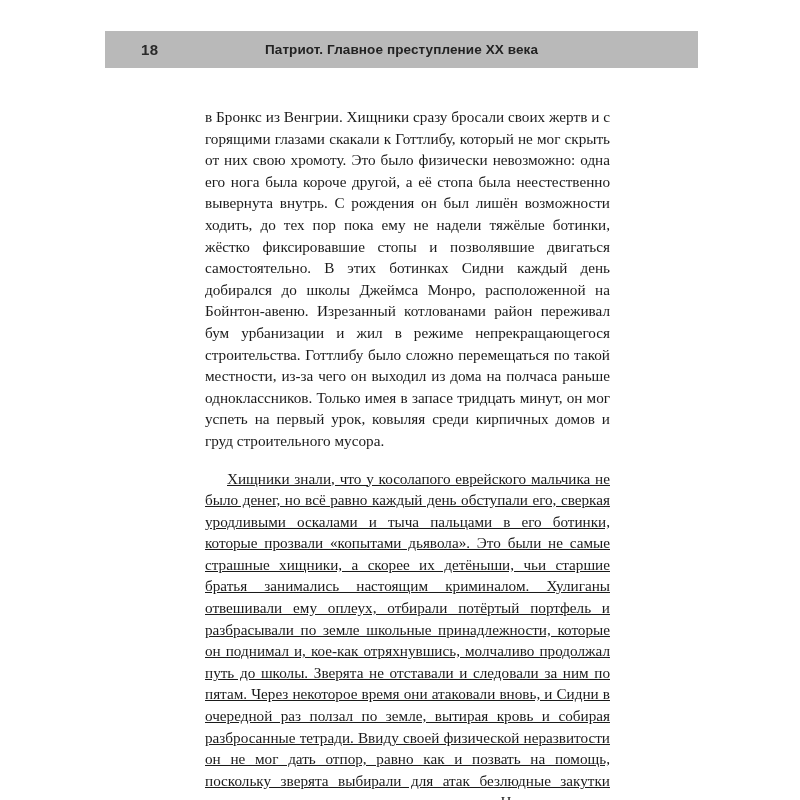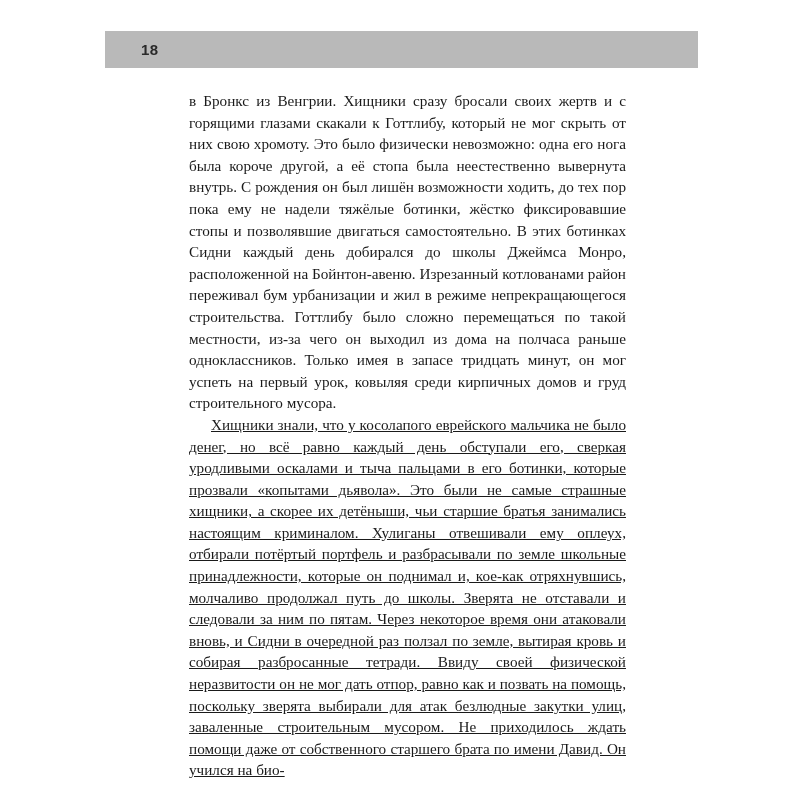--- a/index.html
+++ b/index.html
@@ -61,38 +61,39 @@
     width: 437px;
     color: #1a1a1a;
     font-size: 15.2px;
     line-height: 21.6px;
     text-align: justify;
     text-justify: inter-word;
     -webkit-hyphens: none;
     hyphens: none;
   }
   .body-text p {
-    margin: 0;
+    margin: 16px;
   }
   .body-text p + p {
     margin-top: 0;
   }
   .indent {
     text-indent: 22px;
     text-decoration: underline;
   }
 </style>
 </head>
 <body>
 
 <div class="page">
 
   <div class="header-band">
     <div class="header-inner">
       <div class="folio">18</div>
+      <div class="running-title">Патриот. Главное преступление XX века</div>
     </div>
   </div>
 
   <div class="body-text">
     <p>в Бронкс из Венгрии. Хищники сразу бросали своих жертв и с горящими глазами скакали к Готтлибу, который не мог скрыть от них свою хромоту. Это было физически невозможно: одна его нога была короче другой, а её стопа была неестественно вывернута внутрь. С рождения он был лишён возможности ходить, до тех пор пока ему не надели тяжёлые ботинки, жёстко фиксировавшие стопы и позволявшие двигаться самостоятельно. В этих ботинках Сидни каждый день добирался до школы Джеймса Монро, расположенной на Бойнтон-авеню. Изрезанный котлованами район переживал бум урбанизации и жил в режиме непрекращающегося строительства. Готтлибу было сложно перемещаться по такой местности, из-за чего он выходил из дома на полчаса раньше одноклассников. Только имея в запасе тридцать минут, он мог успеть на первый урок, ковыляя среди кирпичных домов и груд строительного мусора.</p>
     <p class="indent">Хищники знали, что у косолапого еврейского мальчика не было денег, но всё равно каждый день обступали его, сверкая уродливыми оскалами и тыча пальцами в его ботинки, которые прозвали «копытами дьявола». Это были не самые страшные хищники, а скорее их детёныши, чьи старшие братья занимались настоящим криминалом. Хулиганы отвешивали ему оплеух, отбирали потёртый портфель и разбрасывали по земле школьные принадлежности, которые он поднимал и, кое-как отряхнувшись, молчаливо продолжал путь до школы. Зверята не отставали и следовали за ним по пятам. Через некоторое время они атаковали вновь, и Сидни в очередной раз ползал по земле, вытирая кровь и собирая разбросанные тетради. Ввиду своей физической неразвитости он не мог дать отпор, равно как и позвать на помощь, поскольку зверята выбирали для атак безлюдные закутки улиц, заваленные строительным мусором. Не приходилось ждать помощи даже от собственного старшего брата по имени Давид. Он учился на био-</p>
   </div>
 
 </div>
 

